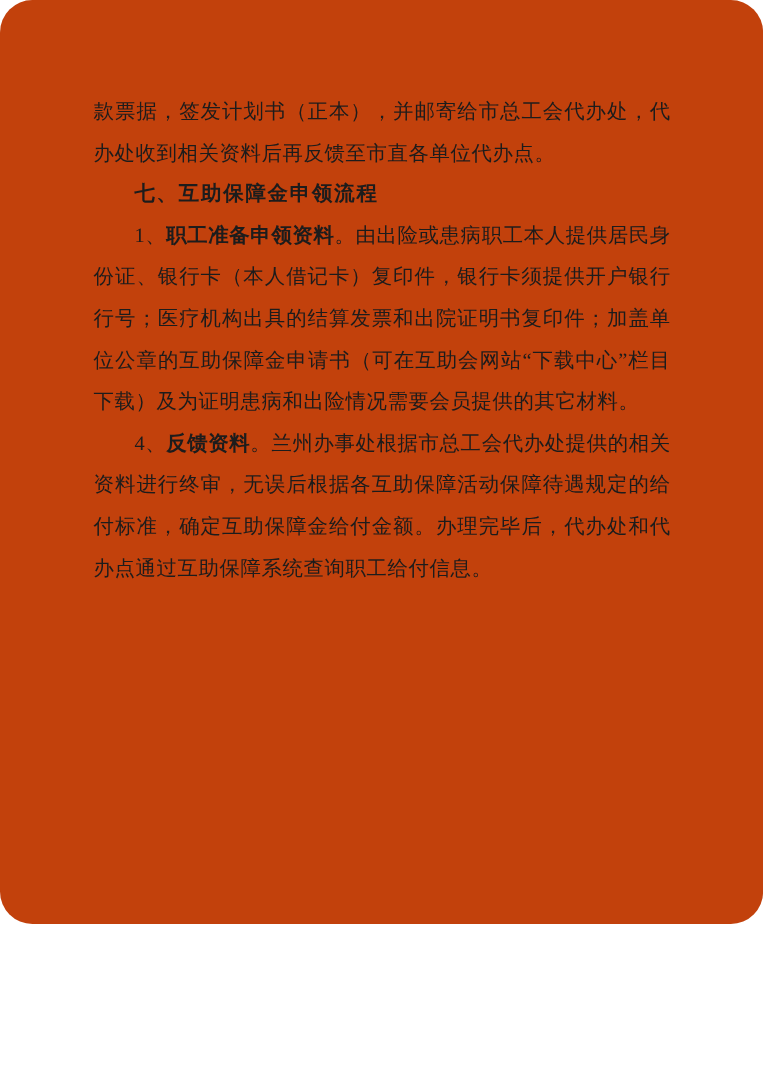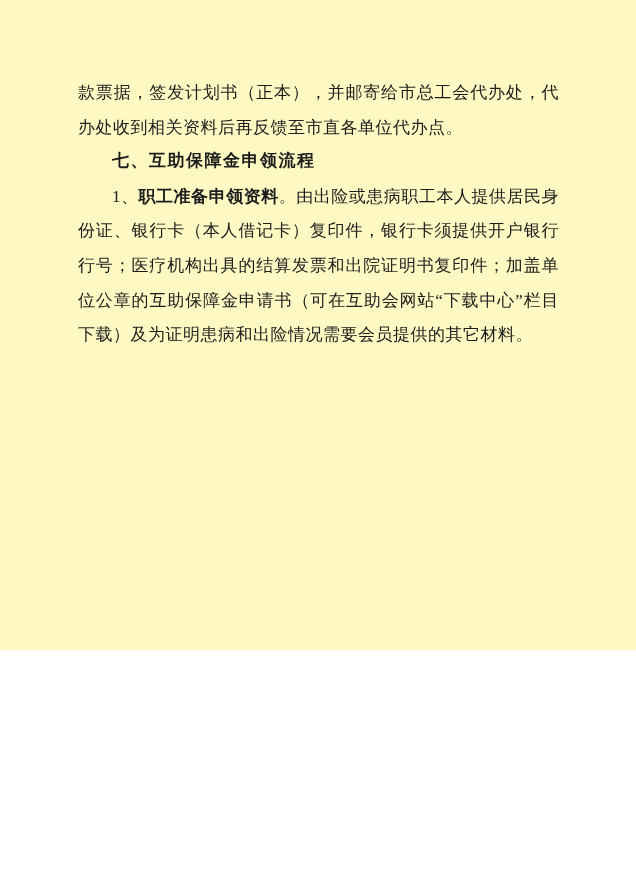--- a/index.html
+++ b/index.html
@@ -9,23 +9,24 @@
   body {
     width: 636px;
     height: 890px;
     background: #ffffff;
     font-family: "Liberation Serif", "DejaVu Serif", serif;
     color: #1c1c1c;
   }
   .page {
     position: relative;
     width: 636px;
-    height: 650px;
-    background: #fef9c3;
+    height: 770px;
+    background: #c2410c;
     overflow: hidden;
+    border-radius: 27px;
   }
   .content {
     position: absolute;
     left: 78px;
     top: 76px;
     width: 481px;
   }
   .content p {
     margin: 0;
     font-size: 17px;
@@ -33,21 +34,21 @@
     letter-spacing: 0.5px;
     text-align: justify;
     text-justify: inter-character;
     text-indent: 2em;
     word-break: break-all;
   }
   .content p.no-indent {
     text-indent: 0;
   }
   .content p.heading {
-    font-family: Liberation Mono, monospace;
+    font-family: Liberation Serif, serif;
     font-weight: 700;
     text-align: left;
     letter-spacing: 1.5px;
   }
   .bold-label {
     font-weight: 700;
     margin-top: 24px;
   }
   .page-number {
     position: absolute;
@@ -60,15 +61,16 @@
   }
 </style>
 </head>
 <body>
 
 <div class="page">
   <div class="content">
       <p class="body no-indent"><span>款票据，签发计划书（正本），并邮寄给市总工会代办处，代办处收到相关资料后再反馈至市直各单位代办点。</span></p>
       <p class="heading"><span>七、互助保障金申领流程</span></p>
       <p class="body"><span>1、</span><span class="bold-label">职工准备申领资料</span><span>。由出险或患病职工本人提供居民身份证、银行卡（本人借记卡）复印件，银行卡须提供开户银行行号；医疗机构出具的结算发票和出院证明书复印件；加盖单位公章的互助保障金申请书（可在互助会网站“下载中心”栏目下载）及为证明患病和出险情况需要会员提供的其它材料。</span></p>
+      <p class="body"><span>4、</span><span class="bold-label">反馈资料</span><span>。兰州办事处根据市总工会代办处提供的相关资料进行终审，无误后根据各互助保障活动保障待遇规定的给付标准，确定互助保障金给付金额。办理完毕后，代办处和代办点通过互助保障系统查询职工给付信息。</span></p>
     </div>
   <div class="page-number">70</div>
 </div>
 
 </body></html>

